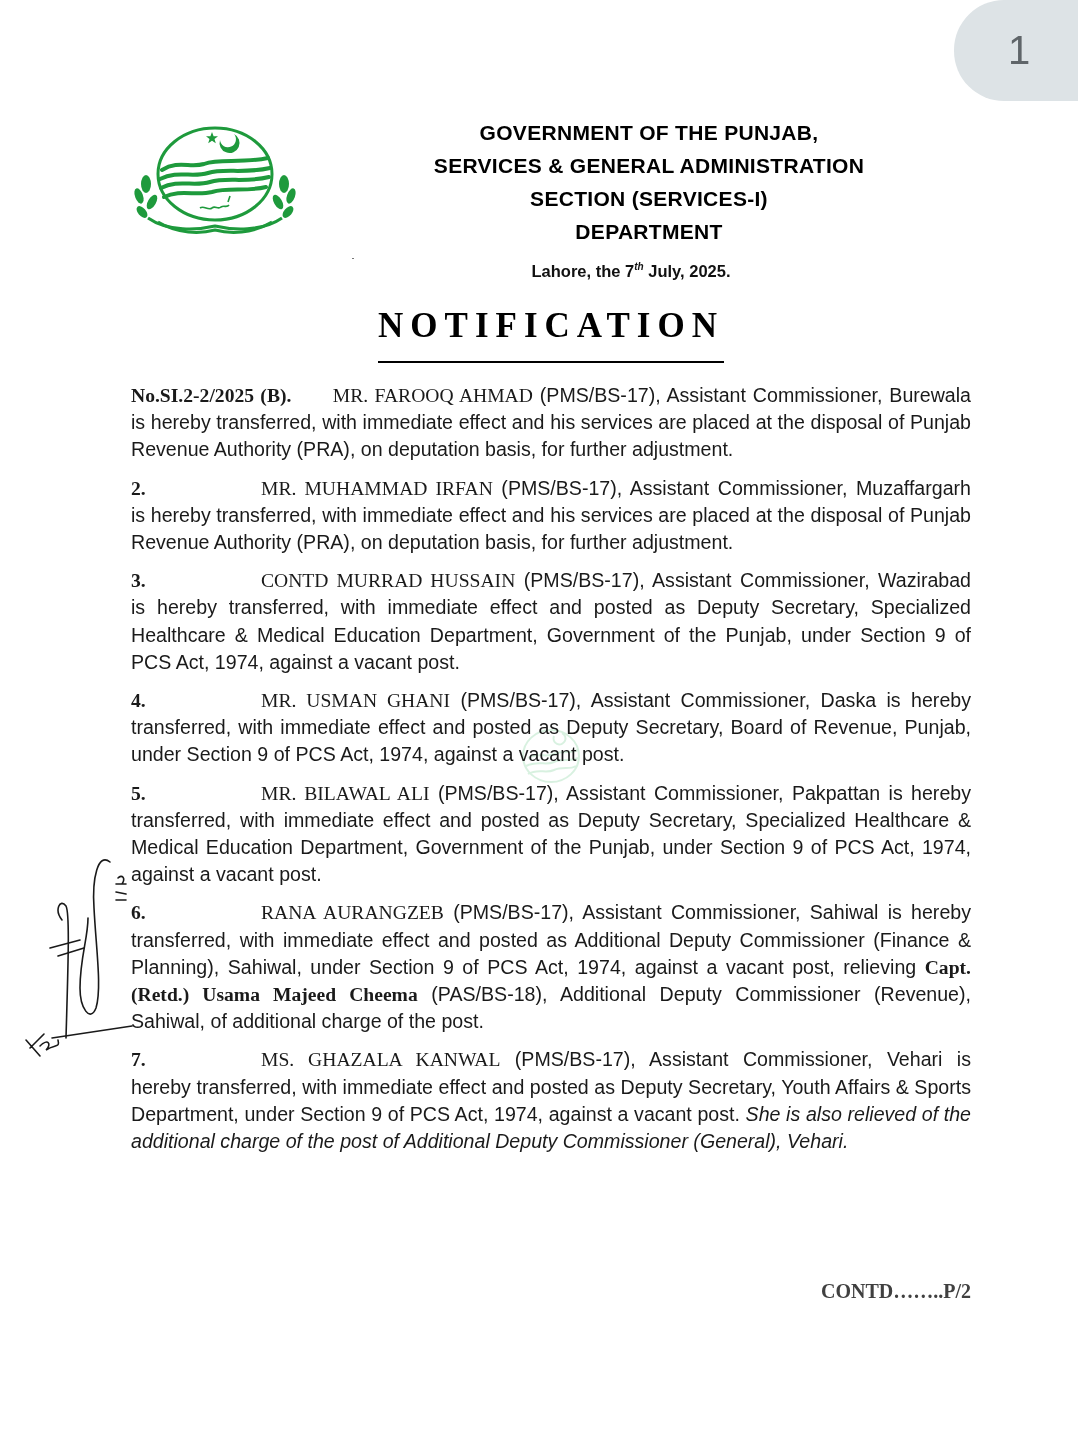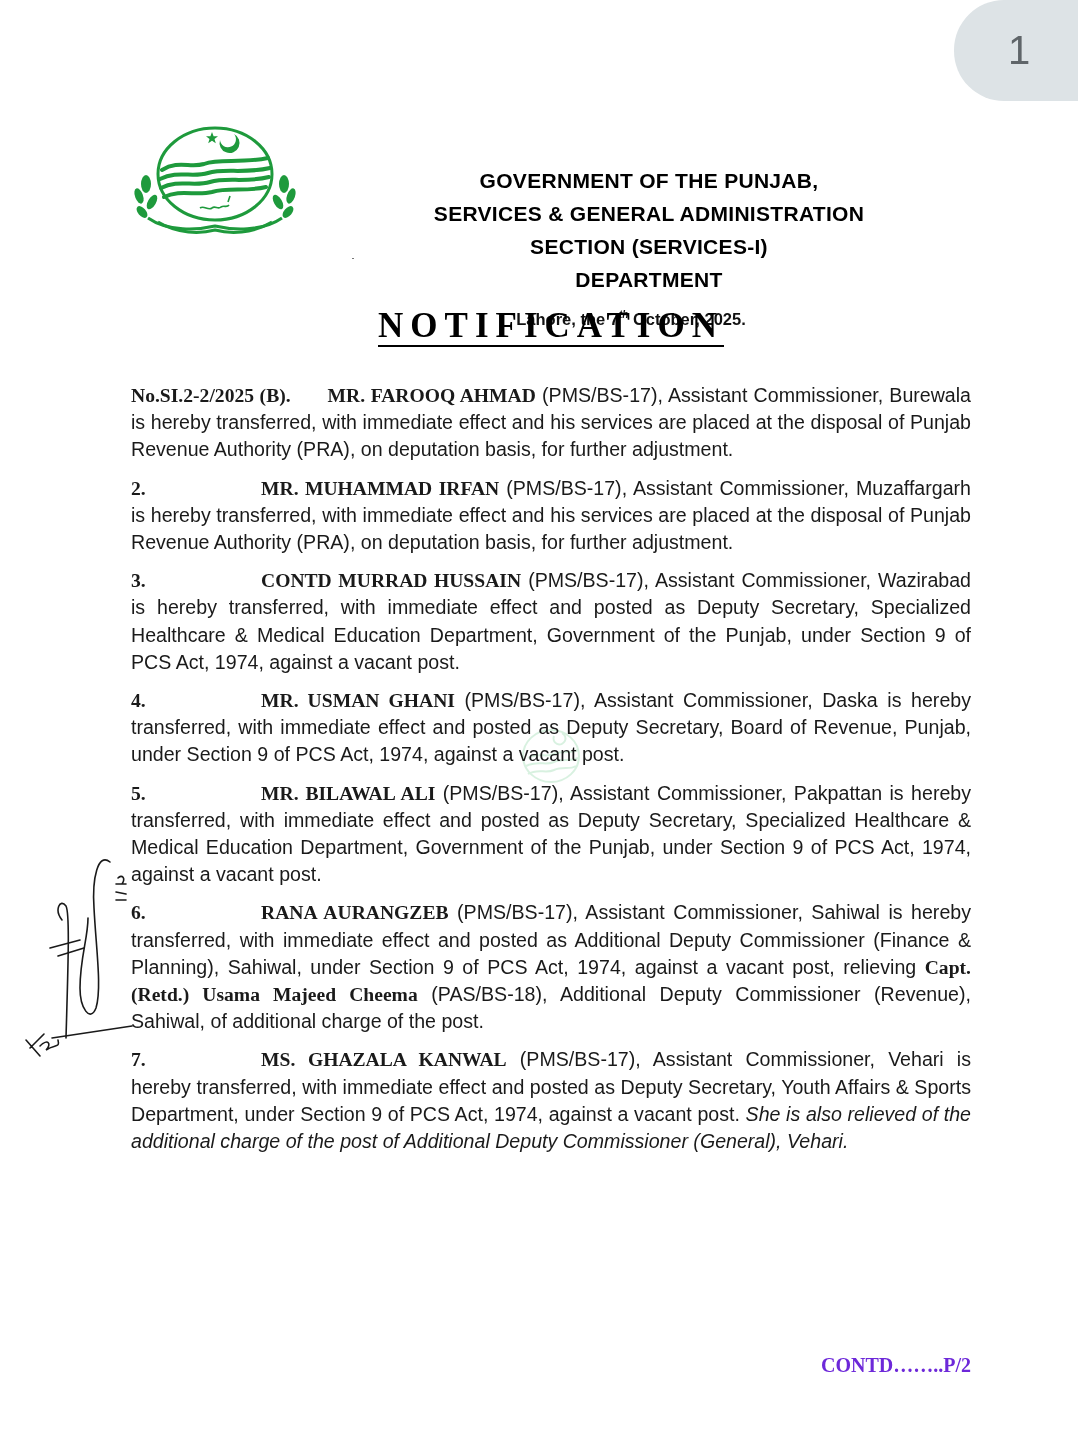--- a/index.html
+++ b/index.html
@@ -7,48 +7,48 @@
 
   .page-badge {
     position: absolute; top: 0; right: 0; width: 124px; height: 101px;
     background: #dde3e6; border-bottom-left-radius: 50px; border-top-left-radius: 50px;
     display: flex; align-items: center; justify-content: center;
   }
   .page-badge span { font-family: "Liberation Sans", sans-serif; font-size: 40px; color: #5f6569; margin-left: 6px; }
 
   .logo { position: absolute; left: 128px; top: 122px; width: 174px; height: 116px; }
 
-  .header { position: absolute; left: 360px; top: 116px; width: 578px; text-align: center; margin-top: 48px; }
+  .header { position: absolute; left: 360px; top: 116px; width: 578px; text-align: center; }
   .header .h-line { font-family: "Liberation Sans", sans-serif; font-weight: 700; font-size: 21px; line-height: 33px; letter-spacing: 0.3px; color: #000; }
   .header .date { font-family: "Liberation Sans", sans-serif; font-weight: 700; font-size: 16.5px; margin-top: 13px; margin-left: -36px; color: #111; }
   .header .date sup { font-size: 10px; font-style: italic; }
 
   .title {
     position: absolute; left: 0; width: 1102px; top: 307px; text-align: center;
   }
   .title span {
     font-family: "Liberation Serif", serif; font-weight: 700; font-size: 35px; letter-spacing: 7px;
-    border-bottom: 2.5px solid #000; padding-bottom: 0px; display: inline-block; line-height: 38px; color: #000;
+    border-bottom: 2.5px solid #000; padding-bottom: 16px; display: inline-block; line-height: 38px; color: #000;
   }
 
   .body-text { position: absolute; left: 131px; width: 840px; top: 382px; }
   .para {
     font-family: "Liberation Sans", sans-serif; font-size: 19.6px; line-height: 27.2px;
     text-align: justify; color: #1a1a1a; margin: 0 0 11px 0;
   }
   .para .num { font-family: "Liberation Serif", serif; font-weight: 700; display: inline-block; width: 130px; }
   .para .ref { font-family: "Liberation Serif", serif; font-weight: 700; }
-  .para .name { font-family: "Liberation Serif", serif; font-weight: 700; }
+  .para .name { font-family: "Liberation Serif", serif; font-weight: 400; }
   .para .bold-serif { font-family: "Liberation Serif", serif; font-weight: 700; }
   .para .ital { font-style: italic; margin-top: 28px; }
   .p-first { word-spacing: 0; }
 
   .contd {
-    position: absolute; right: 107px; top: 1354px;
-    font-family: "Liberation Serif", serif; font-weight: 700; font-size: 20px; color: #6d28d9;
+    position: absolute; right: 107px; top: 1280px;
+    font-family: "Liberation Serif", serif; font-weight: 700; font-size: 20px; color: #404040;
   }
 
   .watermark { position: absolute; left: 516px; top: 726px; width: 70px; height: 60px; opacity: 0.18; }
   .signature { position: absolute; left: 22px; top: 848px; width: 120px; height: 220px; }
   .tiny-dot { position: absolute; left: 352px; top: 258px; width: 2px; height: 1px; background: #777; }
 </style>
 </head>
 <body>
 
 <div class="page-badge">
@@ -87,21 +87,21 @@
     <path d="M20 96 C40 110 70 108 87 104 C104 108 134 110 154 96"></path>
     <path d="M30 100 C50 112 72 112 87 108 C102 112 124 112 144 100"></path>
   </g>
 </svg>
 
 <div class="header">
   <div class="h-line">GOVERNMENT OF THE PUNJAB,</div>
   <div class="h-line">SERVICES &amp; GENERAL ADMINISTRATION</div>
   <div class="h-line">SECTION (SERVICES-I)</div>
   <div class="h-line">DEPARTMENT</div>
-  <div class="date"><span>Lahore, the 7</span><sup>th</sup><span> October, 2025.</span></div>
+  <div class="date"><span>Lahore, the 7</span><sup>th</sup><span> July, 2025.</span></div>
 </div>
 
 <div class="tiny-dot"></div>
 
 <div class="title">
   <span>NOTIFICATION</span>
 </div>
 
 <svg class="watermark" viewBox="0 0 70 60">
   <g fill="none" stroke="#2fb35a" stroke-width="2">

